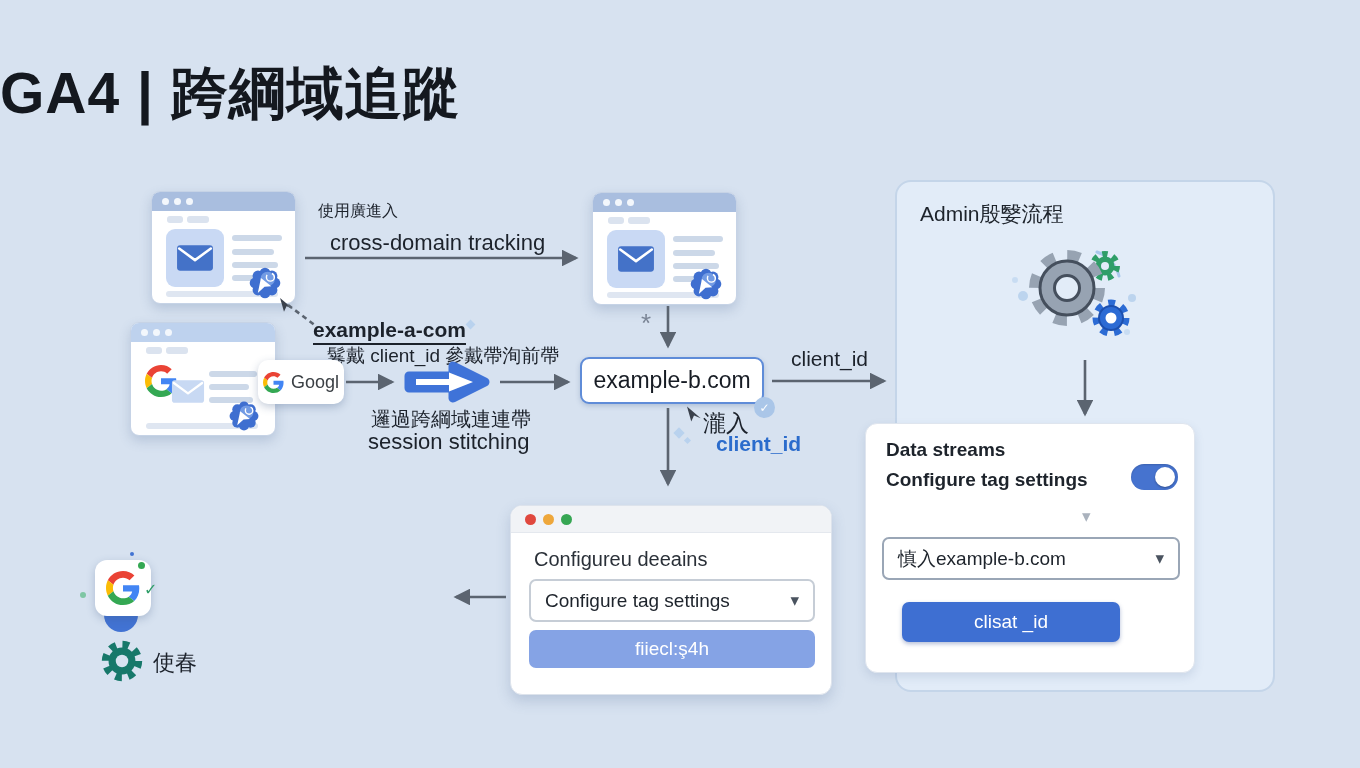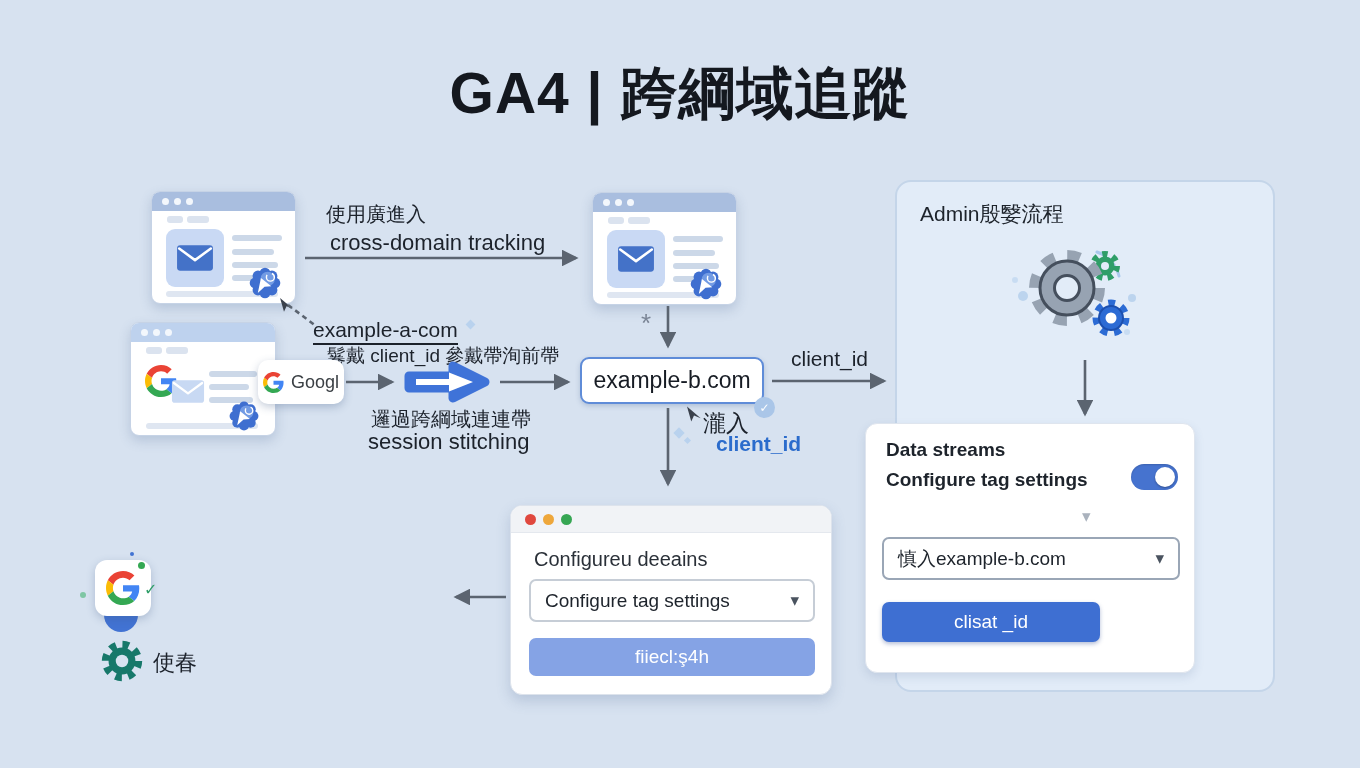--- a/index.html
+++ b/index.html
@@ -3,21 +3,21 @@
 <meta charset="utf-8">
 <style>
   * { margin:0; padding:0; box-sizing:border-box; }
   html,body { width:1360px; height:768px; }
   body { font-family:"Liberation Sans","DejaVu Sans",sans-serif; background:#d7e2f0; overflow:hidden; }
   .stage { position:relative; width:1360px; height:768px; background:#d7e2f0; }
 
   .abs { position:absolute; }
   .overlay { position:absolute; left:0; top:0; z-index:6; pointer-events:none; }
 
-  .title { position:absolute; left:0; top:56px; width:1360px; text-align:center;
+  .title { position:absolute; left:0; top:56px; width:1360px; text-align:left;
            font-size:57px; font-weight:700; color:#14181f; letter-spacing:1px; z-index:2; }
 
   
   .bwin { position:absolute; background:#fff; border-radius:9px; z-index:2;
           box-shadow:0 5px 12px rgba(70,95,140,.22); border:1px solid #c6d3e6; }
   .bwin-head { height:19px; border-radius:8px 8px 0 0; display:flex; align-items:center; padding-left:10px; gap:5px; }
   .head-ab { background:#a9bedf; }
   .head-c { background:#bed2ee; }
   .wdot { width:7px; height:7px; border-radius:50%; background:#f3f7fc; }
   .tabpill { position:absolute; height:7px; border-radius:3px; background:#dbe3ef; }
@@ -50,21 +50,21 @@
   .card-line { position:absolute; left:20px; font-size:19px; color:#1d232b; white-space:nowrap; }
   .toggle { position:absolute; right:16px; top:40px; width:47px; height:26px; border-radius:13px;
             background:#4673cf; box-shadow:inset 0 1px 2px rgba(0,0,0,.15); cursor:pointer; }
   .knob { position:absolute; right:3px; top:3px; width:20px; height:20px; border-radius:50%; background:#fff;
           box-shadow:0 1px 2px rgba(0,0,0,.3); }
   .sel { position:absolute; background:#fff; border:2px solid #9aa6b6; border-radius:7px;
          display:flex; align-items:center; font-size:19px; color:#1d232b; padding:0 14px; cursor:pointer; }
   .sel .caret { margin-left:auto; color:#4a535f; font-size:17px; }
   .btn { position:absolute; border-radius:7px; display:flex; align-items:center; justify-content:center;
          color:#fff; font-size:19px; cursor:pointer; }
-  .btn-dark { background:#3e6fd2; box-shadow:0 2px 4px rgba(40,70,140,.35); }
+  .btn-dark { background:#3e6fd2; box-shadow:0 2px 4px rgba(40,70,140,.35);margin-left:20px; }
   .btn-light { background:#85a3e5; }
 
   
   .cfg { position:absolute; left:510px; top:505px; width:322px; height:190px; background:#fff; border-radius:12px;
          z-index:3; box-shadow:0 6px 14px rgba(70,95,140,.22); border:1px solid #dde3ec; }
   .cfg-head { height:27px; background:#f1f3f6; border-radius:11px 11px 0 0; border-bottom:1px solid #e4e8ee;
               display:flex; align-items:center; padding-left:14px; gap:7px; }
   .tdot { width:11px; height:11px; border-radius:50%; }
 
   
@@ -207,24 +207,24 @@
       </svg>
   </div>
 
   <div class="gpill">
     <svg width="21" height="21" viewBox="0 0 48 48">
         <use href="#glogo"></use>
       </svg>
     <span>Googl</span>
   </div>
 
-  <div class="lbl" style="left:326px;top:201px;font-size:20px">使用廣進入</div>
+  <div class="lbl" style="left:318px;top:201px;font-size:16px">使用廣進入</div>
   <div class="lbl" style="left:330px;top:230px;font-size:22px">cross-domain tracking</div>
 
-  <div class="lbl under" style="left:313px;top:318px;font-size:21px;font-weight:400">example-a-com</div>
+  <div class="lbl under" style="left:313px;top:318px;font-size:21px;font-weight:700">example-a-com</div>
   <div class="lbl" style="left:327px;top:343px;font-size:19px">鬈戴 client_id 參戴帶洵前帶</div>
 
   <svg class="abs" style="left:399px;top:357px;z-index:4" width="98" height="50" viewBox="0 0 98 50">
     <path d="M10 19 H54 V9 L86 25 L54 41 V31 H10 Z" fill="#3f73d8" stroke="#3f73d8" stroke-width="9" stroke-linejoin="round"></path>
     <path d="M17 22 H50 V15.5 L74 25 L50 34.5 V28 H17 Z" fill="#fff"></path>
   </svg>
 
   <div class="lbl" style="left:368px;top:429px;font-size:22px">session stitching</div>
   <div class="lbl" style="left:371px;top:406px;font-size:20px">邏過跨綱域連連帶</div>
 
@@ -287,21 +287,21 @@
     <div class="cfg-head">
       <span class="tdot" style="background:#e0483e"></span>
       <span class="tdot" style="background:#eea73b"></span>
       <span class="tdot" style="background:#36a653"></span>
     </div>
     <div class="abs" style="left:23px;top:42px;font-size:20px;color:#2a3038">Configureu deeains</div>
     <div class="sel" style="left:18px;top:73px;width:286px;height:43px;border-color:#c6cdd6">
       <span>Configure tag settings</span>
       <span class="caret">▾</span>
     </div>
-    <div class="btn btn-light" style="left:18px;top:132px;width:286px;height:38px">
+    <div class="btn btn-light" style="left:18px;top:124px;width:286px;height:38px">
       <span>fiiecl:ş4h</span>
     </div>
   </div>
 
   <div class="bluecirc"></div>
   <div class="gtile">
     <svg width="34" height="34" viewBox="0 0 48 48">
         <use href="#glogo"></use>
       </svg>
   </div>

